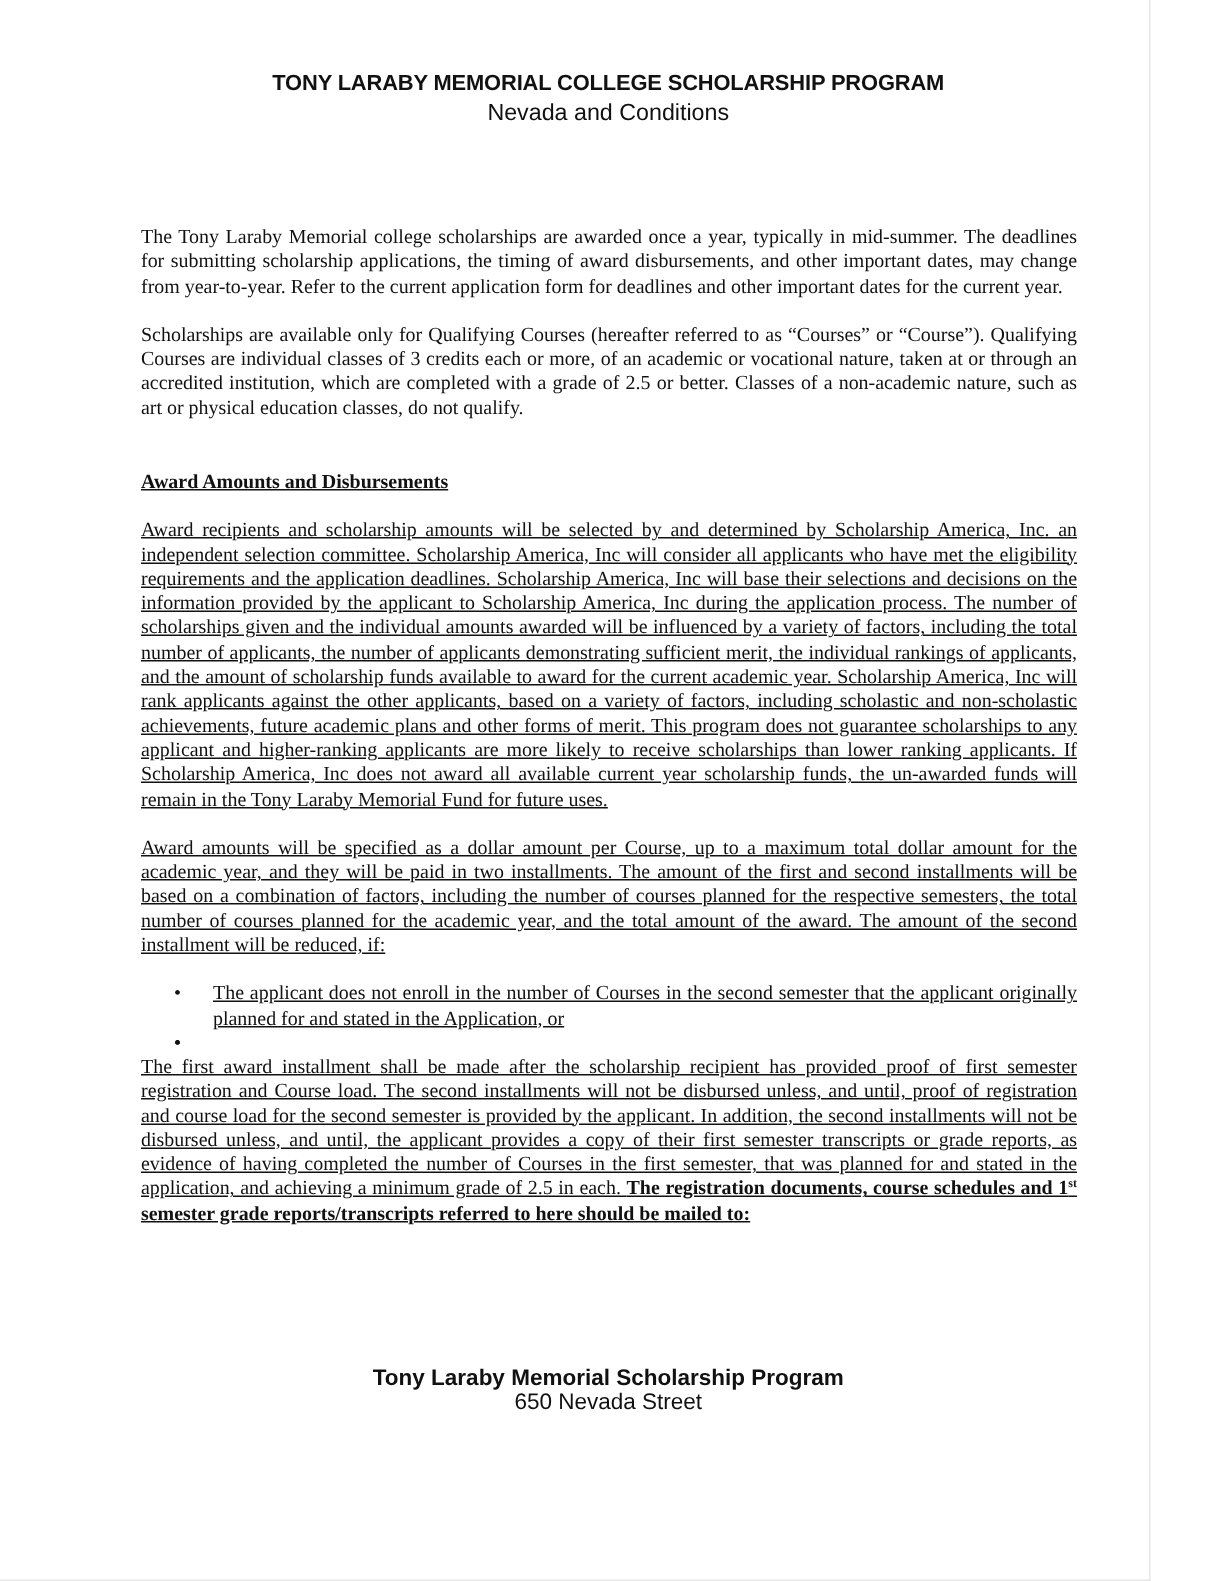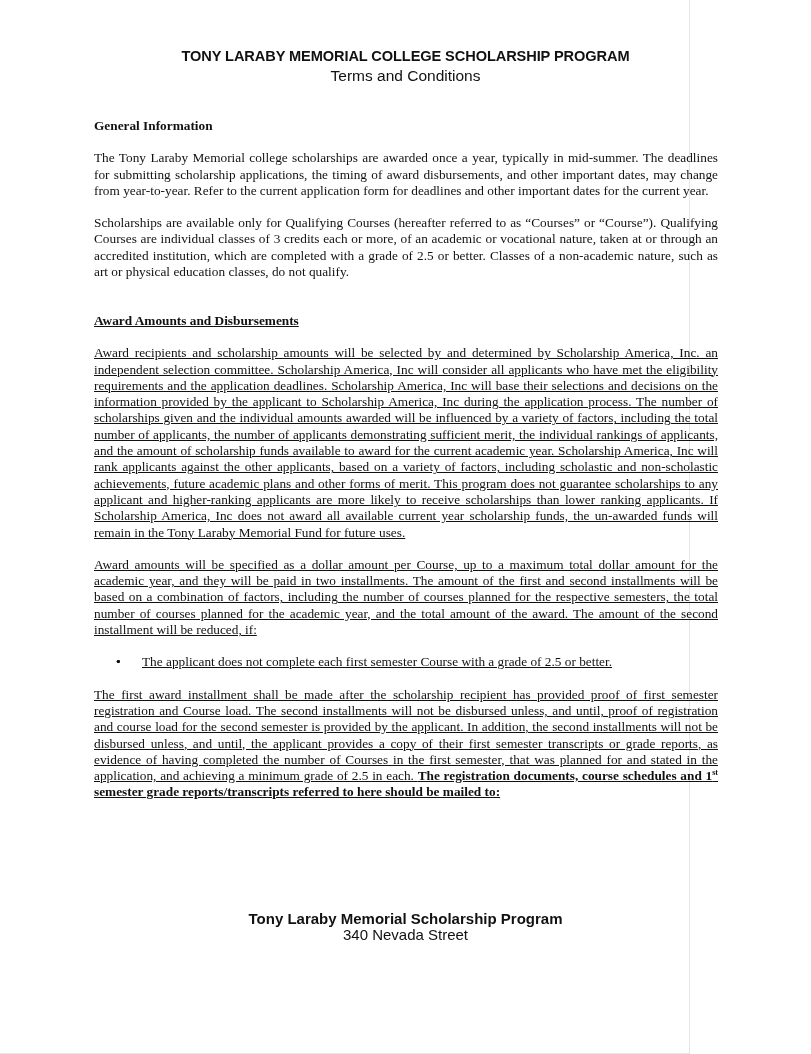--- a/index.html
+++ b/index.html
@@ -1,51 +1,50 @@
 <!DOCTYPE html>
 <html><head>
 <meta charset="utf-8">
 <style>
   html, body { margin:0; padding:0; background:#ffffff; }
   body { width:811px; height:1054px; position:relative; overflow:hidden; color:#111; }
-  .page { position:absolute; left:0; top:0; width:690px; height:1054px; background:#fff; border-right:1px solid #e6e6e6; border-bottom:1px solid #e6e6e6; box-sizing:border-box; }
+  .page { position:absolute; left:0; top:0; width:767px; height:1054px; background:#fff; border-right:1px solid #e6e6e6; border-bottom:1px solid #e6e6e6; box-sizing:border-box; }
   .title { position:absolute; left:0; width:811px; top:48px; text-align:center; font-family:"Liberation Sans", sans-serif; font-weight:bold; font-size:14.6px; letter-spacing:-0.1px; }
   .subtitle { position:absolute; left:0; width:811px; top:67px; text-align:center; font-family:"Liberation Sans", sans-serif; font-size:15.5px; }
   .body { position:absolute; left:94px; width:624px; font-family:"Liberation Serif", serif; font-size:13.3px; line-height:16.3px; text-align:justify; }
   .h { font-weight:bold; }
   p { margin:0; }
   ul { margin:0; padding:0; list-style:none; }
   li { position:relative; padding-left:48px; }
   li .bullet { position:absolute; left:22px; top:0; }
   .addr { position:absolute; left:0; width:811px; text-align:center; font-family:Liberation Sans, sans-serif; font-size:15px; line-height:16.3px; }
   b, .b { font-weight:bold; }
   sup { font-size:8px; line-height:0; vertical-align:5px; }
 </style>
 </head>
 <body>
 
 <div class="page">
   <div class="title">TONY LARABY MEMORIAL COLLEGE SCHOLARSHIP PROGRAM</div>
-  <div class="subtitle">Terms and Conditions</div>
+  <div class="subtitle">Nevada and Conditions</div>
 
   <div class="body" style="top:118px;">
-    <p class="h">General Information</p>
-    <p style="margin-top:16px;">The Tony Laraby Memorial college scholarships are awarded once a year, typically in mid-summer.  The deadlines for submitting scholarship applications, the timing of award disbursements, and other important dates, may change from year-to-year.  Refer to the current application form for deadlines and other important dates for the current year.</p>
+    <p style="margin-top:32px;">The Tony Laraby Memorial college scholarships are awarded once a year, typically in mid-summer.  The deadlines for submitting scholarship applications, the timing of award disbursements, and other important dates, may change from year-to-year.  Refer to the current application form for deadlines and other important dates for the current year.</p>
     <p style="margin-top:16px;">Scholarships are available only for Qualifying Courses (hereafter referred to as “Courses” or “Course”). Qualifying Courses are individual classes of 3 credits each or more, of an academic or vocational nature, taken at or through an accredited institution, which are completed with a grade of 2.5 or better.  Classes of a non-academic nature, such as art or physical education classes, do not qualify.</p>
   </div>
 
   <div class="body" style="top:313px;text-decoration:underline;">
     <p class="h">Award Amounts and Disbursements</p>
     <p style="margin-top:16px;">Award recipients and scholarship amounts will be selected by and determined by Scholarship America, Inc. an independent selection committee. Scholarship America, Inc will consider all applicants who have met the eligibility requirements and the application deadlines. Scholarship America, Inc will base their selections and decisions on the information provided by the applicant to Scholarship America, Inc during the application process.  The number of scholarships given and the individual amounts awarded will be influenced by a variety of factors, including the total number of applicants, the number of applicants demonstrating sufficient merit, the individual rankings of applicants, and the amount of scholarship funds available to award for the current academic year.  Scholarship America, Inc will rank applicants against the other applicants, based on a variety of factors, including scholastic and non-scholastic achievements, future academic plans and other forms of merit.  This program does not guarantee scholarships to any applicant and higher-ranking applicants are more likely to receive scholarships than lower ranking applicants.  If Scholarship America, Inc does not award all available current year scholarship funds, the un-awarded funds will remain in the Tony Laraby Memorial Fund for future uses.</p>
     <p style="margin-top:16px;">Award amounts will be specified as a dollar amount per Course, up to a maximum total dollar amount for the academic year, and they will be paid in two installments.  The amount of the first and second installments will be based on a combination of factors, including the number of courses planned for the respective semesters, the total number of courses planned for the academic year, and the total amount of the award.  The amount of the second installment will be reduced, if:</p>
     <ul style="margin-top:16px;">
+      <li><span class="bullet">•</span><span>The applicant does not enroll in the number of Courses in the second semester that the applicant originally planned for and stated in the Application, or</span></li>
       <li><span class="bullet">•</span></li>
       <li><span class="bullet">•</span></li>
-      <li><span class="bullet">•</span><span>The applicant does not complete each first semester Course with a grade of 2.5 or better.</span></li>
     </ul>
     <p style="margin-top:16px;"><span>The first award installment shall be made after the scholarship recipient has provided proof of first semester registration and Course load. The second installments will not be disbursed unless, and until, proof of registration and course load for the second semester is provided by the applicant.  In addition, the second installments will not be disbursed unless, and until, the applicant provides a copy of their first semester transcripts or grade reports, as evidence of having completed the number of Courses in the first semester, that was planned for and stated in the application, and achieving a minimum grade of 2.5 in each.  </span><span class="b">The registration documents, course schedules and 1</span><sup class="b">st</sup><span class="b"> semester grade reports/transcripts referred to here should be mailed to:</span></p>
   </div>
 
   <div class="addr" style="top:911px;">
     <div class="b">Tony Laraby Memorial Scholarship Program</div>
-    <div>340 Nevada Street</div>
+    <div>650 Nevada Street</div>
   </div>
 </div>
 
 </body></html>

